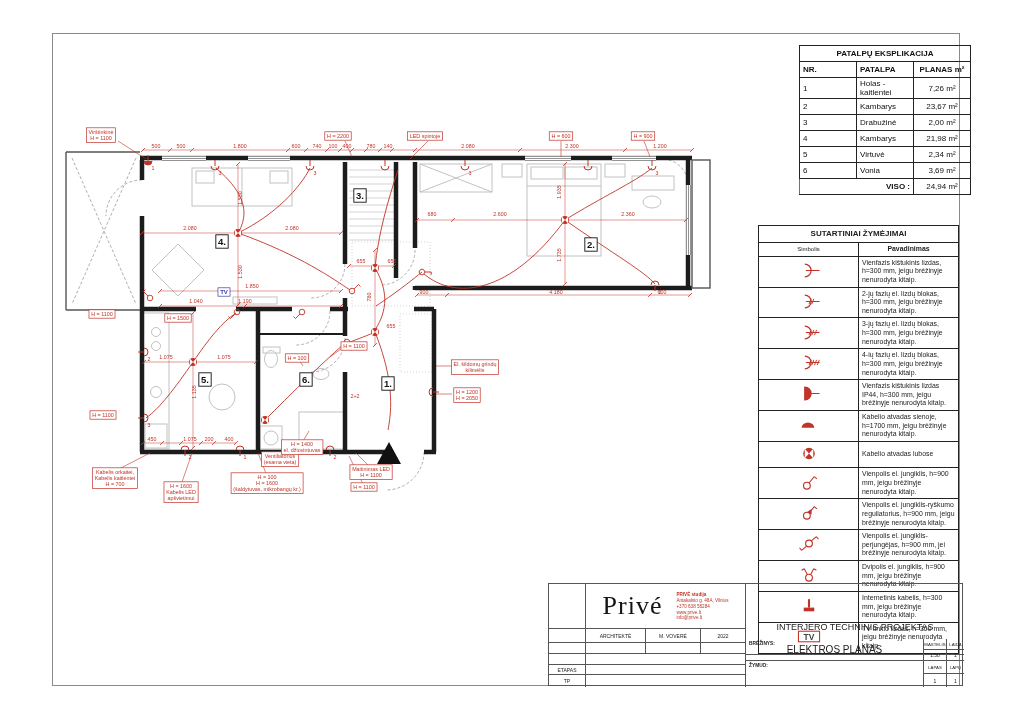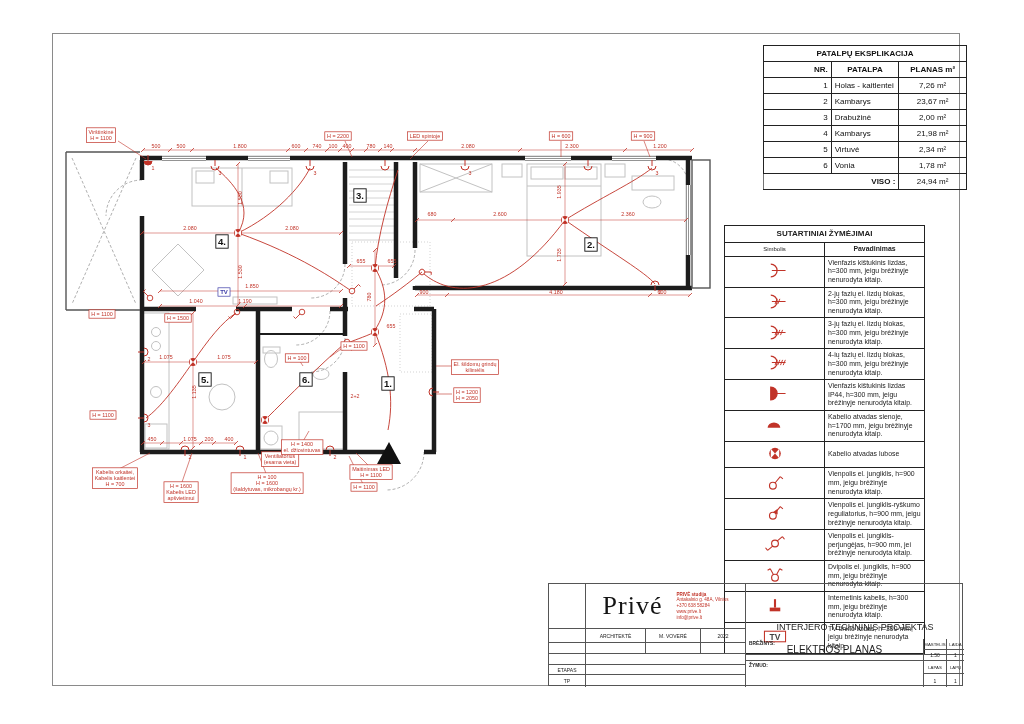--- a/index.html
+++ b/index.html
@@ -1,38 +1,38 @@
 <!DOCTYPE html>
 <html><head>
 <meta charset="utf-8">
 <style>
   html,body{margin:0;padding:0;background:#fff;}
   body{width:1024px;height:724px;position:relative;font-family:"Liberation Sans",sans-serif;color:#111;overflow:hidden;}
   .sheet-frame{position:absolute;left:52px;top:33px;width:908px;height:653px;border:1px solid #8a8a8a;box-sizing:border-box;}
 
   
   table{border-collapse:collapse;}
-  .exp-table{position:absolute;left:763px;top:45px;width:204px;font-size:8px;color:#111;table-layout:fixed;}
+  .exp-table{position:absolute;left:799px;top:45px;width:172px;font-size:8px;color:#111;table-layout:fixed;}
   .exp-table td{border:1px solid #222;padding:1px 3px;height:13px;overflow:hidden;}
   .exp-table .tt{font-weight:bold;text-align:center;font-size:8px;}
-  .exp-table .hd{font-weight:bold;text-align:center;}
-  .exp-table .nr{text-align:right;width:24px;}
+  .exp-table .hd{font-weight:bold;text-align:left;}
+  .exp-table .nr{text-align:left;width:24px;}
   .exp-table .pl{text-align:center;width:56px;}
   .exp-table .tot-l{text-align:right;font-weight:bold;border-left:1px solid #737373;}
 
-  .leg-table{position:absolute;left:724px;top:225px;width:201px;font-size:6.9px;color:#222;table-layout:fixed;line-height:1.25;}
+  .leg-table{position:absolute;left:758px;top:225px;width:201px;font-size:6.9px;color:#222;table-layout:fixed;line-height:1.25;}
   .leg-table td{border:1px solid #222;padding:2px 3px;}
   .leg-table .tt{font-weight:bold;text-align:center;font-size:8px;height:12px;}
   .leg-table .sym{width:36px;text-align:center;vertical-align:middle;font-size:6px;}
   .leg-table .hd2{font-weight:bold;text-align:center;}
 
   
   .tb{position:absolute;left:548px;top:583px;width:415px;height:103px;border:1px solid #555;box-sizing:border-box;font-size:5px;color:#222;}
   .tb .cell{position:absolute;box-sizing:border-box;border-right:1px solid #555;border-bottom:1px solid #555;display:flex;align-items:center;justify-content:center;text-align:center;overflow:hidden;}
-  .logo-wrap{display:flex;align-items:center;gap:14px;justify-content:center;width:100%;}
+  .logo-wrap{display:flex;align-items:flex-end;gap:14px;justify-content:center;width:100%;}
   .logo-text{font-family:"Liberation Serif",serif;font-size:26px;letter-spacing:1px;color:#141414;}
   .studio-block{font-size:4.6px;line-height:1.25;text-align:left;}
   .studio-block div:first-child{font-weight:bold;}
   .lbl-corner{position:absolute;left:3px;top:2px;font-weight:bold;font-size:4.8px;text-align:left;}
   .big-center{width:100%;text-align:center;}
 
   
   .pt-dim{font-size:5.3px;fill:#c13328;}
   .pt-boxr{font-size:5.4px;fill:#c13328;}
   .pt-room{font-size:9.5px;font-weight:bold;fill:#111;}
@@ -342,21 +342,21 @@
         <td class="pl">21,98 m²</td>
       </tr>
       <tr>
         <td class="nr">5</td>
         <td class="">Virtuvė</td>
         <td class="pl">2,34 m²</td>
       </tr>
       <tr>
         <td class="nr">6</td>
         <td class="">Vonia</td>
-        <td class="pl">1,78 m²</td>
+        <td class="pl">3,69 m²</td>
       </tr>
     </tbody>
   <tbody>
     <tr>
       <td class="tot-l" colspan="2">VISO :</td>
       <td class="pl">24,94 m²</td>
     </tr>
   </tbody>
 </table>
 

